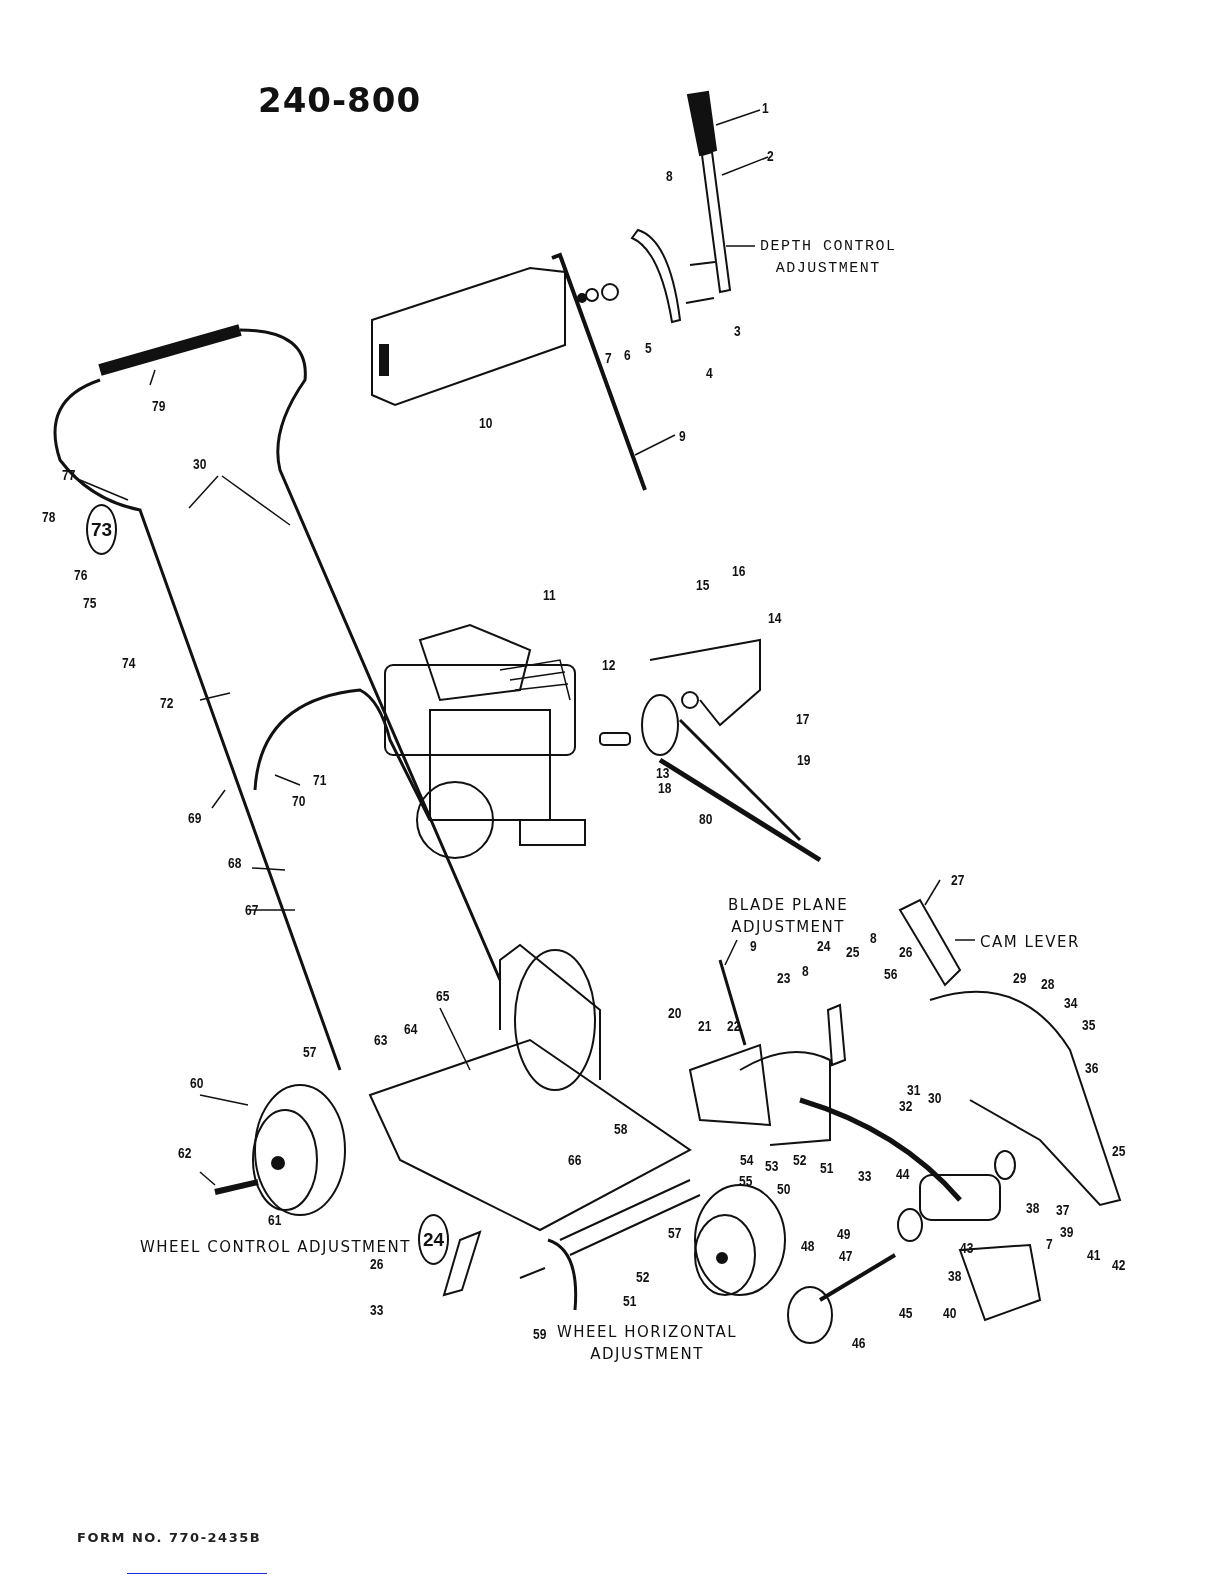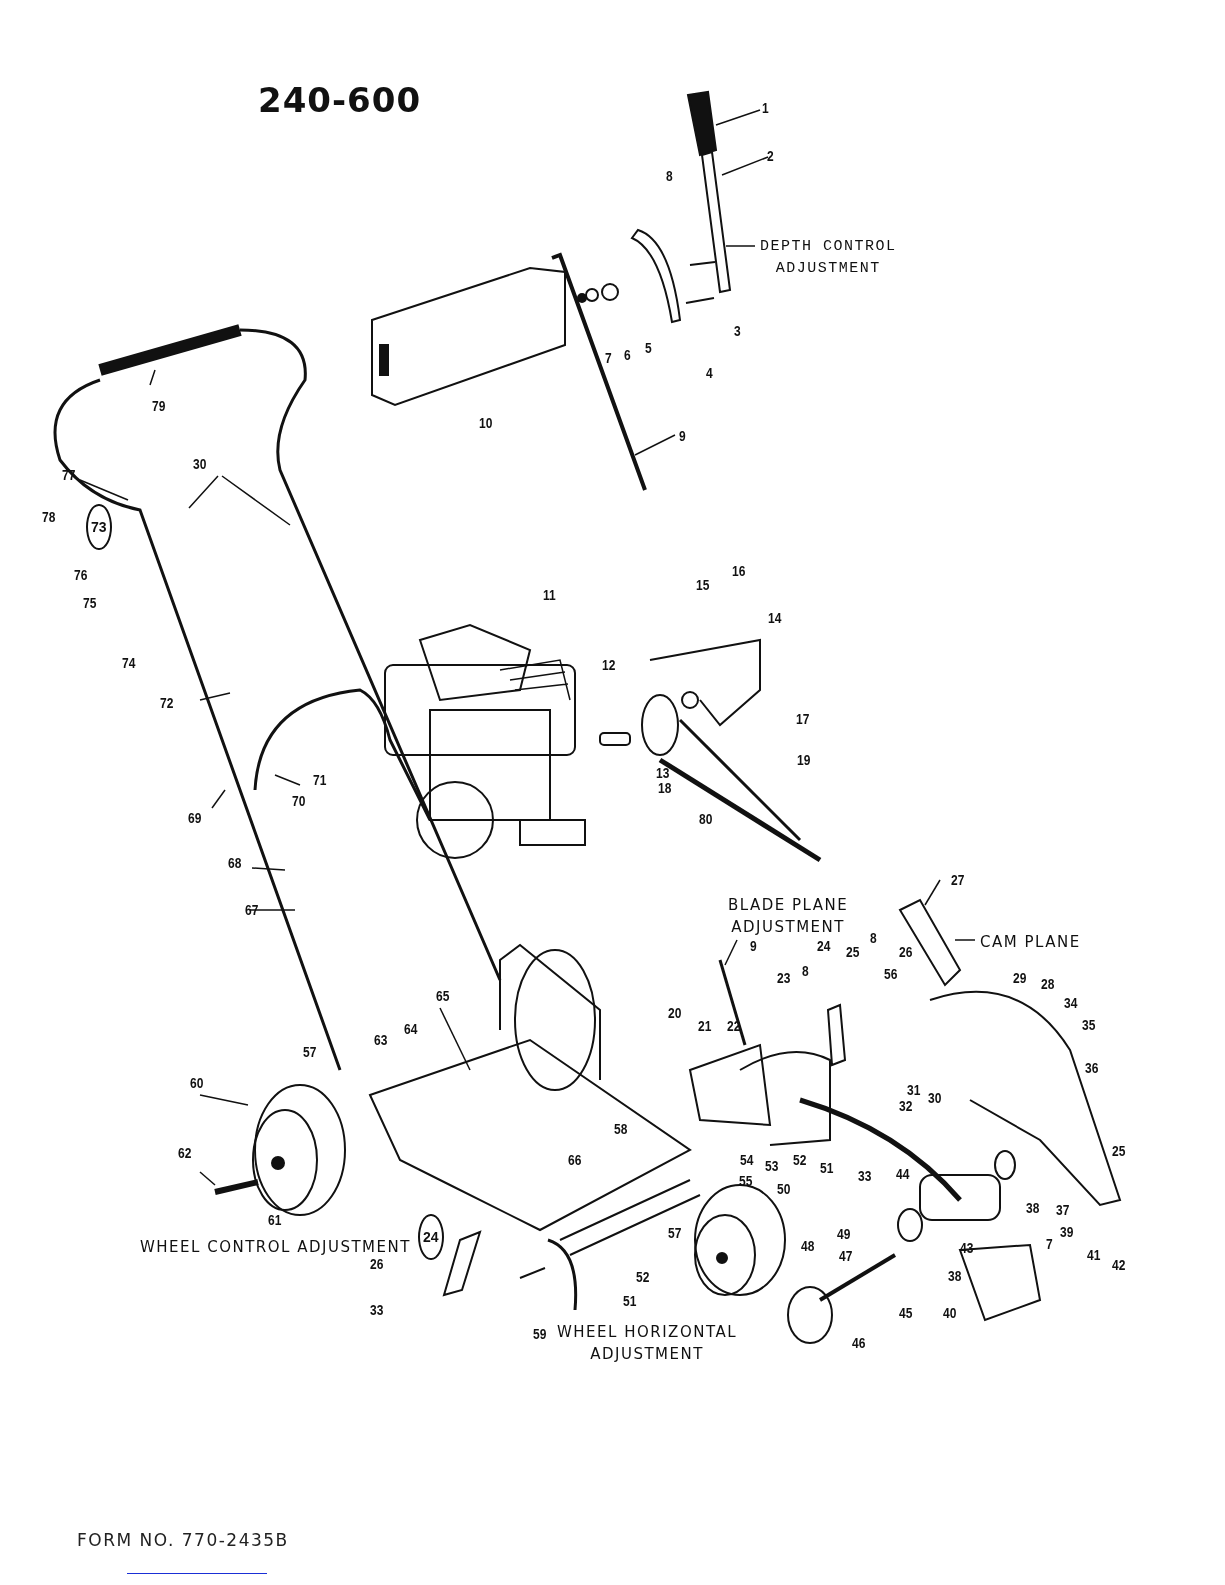--- a/index.html
+++ b/index.html
@@ -5,25 +5,25 @@
   html, body { margin: 0; padding: 0; background: #ffffff; }
   body { width: 1225px; height: 1585px; position: relative; overflow: hidden;
          font-family: "DejaVu Sans", sans-serif; color: #111; }
   #diagram { position: absolute; left: 0; top: 0; width: 1225px; height: 1585px; }
   .title { position: absolute; left: 258px; top: 80px; font-family: "DejaVu Sans", sans-serif;
            font-weight: bold; font-size: 34px; letter-spacing: 1px; color: #111; }
   .callout { position: absolute; font-family: "Liberation Sans Narrow", "Liberation Sans", sans-serif;
              font-weight: bold; font-size: 15px; color: #111; transform: scaleX(0.8);
              transform-origin: left top; line-height: 1; white-space: nowrap; }
   .callout.circled { border: 2px solid #111; border-radius: 50%; padding: 14px 3px;
-                     transform: none; font-size: 14px; }
+                     transform: none; font-size: 19px; }
   .annot { position: absolute; font-family: "DejaVu Sans", sans-serif; font-size: 15px;
            letter-spacing: 1.5px; color: #111; line-height: 1.45; white-space: nowrap; text-align: center; }
-  .footer { position: absolute; left: 77px; top: 1530px; font-size: 17px; letter-spacing: 1.5px;
-            font-family: "DejaVu Sans", sans-serif; color: #222; }
+  .footer { position: absolute; left: 77px; top: 1530px; font-size: 13px; letter-spacing: 1.5px;
+            font-family: "DejaVu Sans", sans-serif; color: #222; font-weight: bold; }
   .link-rule { position: absolute; left: 127px; top: 1573px; width: 140px; height: 1px; background: #1a2fd6; }
 </style>
 </head>
 <body>
 
 <svg id="diagram" viewBox="0 0 1225 1585" xmlns="http://www.w3.org/2000/svg" fill="none" stroke="#111" stroke-width="2">
 
   <g>
     <path d="M688 95 L708 92 L716 150 L700 155 Z" fill="#111"></path>
     <path d="M702 155 L712 152 L730 290 L720 292 Z"></path>
@@ -126,27 +126,27 @@
       <path d="M212 808 L225 790"></path>
     <path d="M200 1095 L248 1105"></path>
       <path d="M200 1172 L215 1185"></path>
     <path d="M440 1008 L470 1070"></path>
     <path d="M737 940 L725 965"></path>
       <path d="M940 880 L925 905"></path>
     <path d="M975 940 L955 940"></path>
   </g>
 </svg>
 
-<div class="title">240-600</div>
+<div class="title">240-800</div>
 
 <div class="annot" style="left:760px;top:236px;white-space:pre;font-family:Liberation Mono, monospace;">DEPTH CONTROL
 ADJUSTMENT</div>
 <div class="annot" style="left:728px;top:895px;white-space:pre;">BLADE PLANE
 ADJUSTMENT</div>
-<div class="annot" style="left:980px;top:932px;">CAM PLANE</div>
+<div class="annot" style="left:980px;top:932px;">CAM LEVER</div>
 <div class="annot" style="left:140px;top:1237px;">WHEEL CONTROL ADJUSTMENT</div>
 <div class="annot" style="left:557px;top:1322px;white-space:pre;">WHEEL HORIZONTAL
 ADJUSTMENT</div>
 
 <span class="callout" style="left:762px;top:100px">1</span>
 <span class="callout" style="left:767px;top:148px">2</span>
 <span class="callout" style="left:666px;top:168px">8</span>
 <span class="callout" style="left:734px;top:323px">3</span>
 <span class="callout" style="left:605px;top:350px">7</span>
 <span class="callout" style="left:624px;top:347px">6</span>

